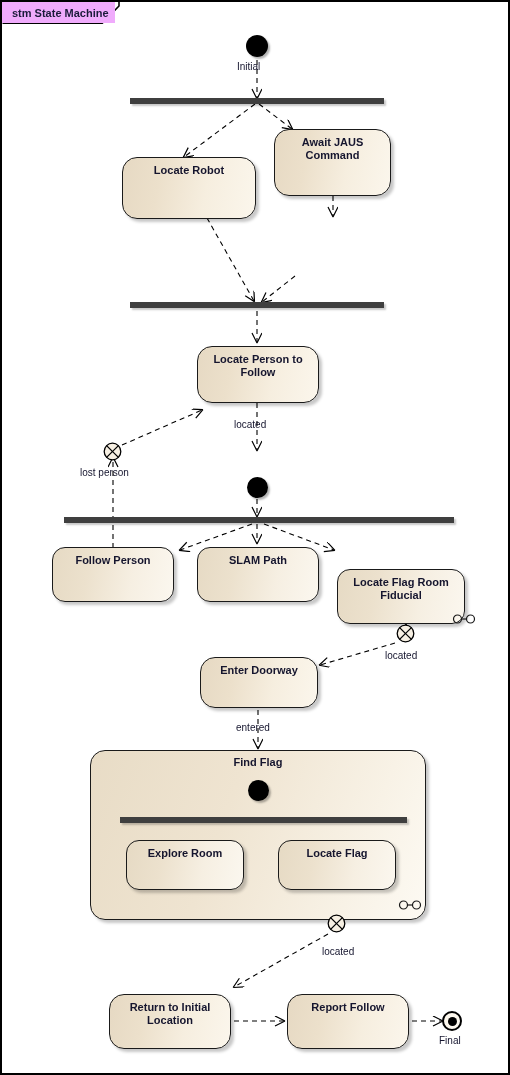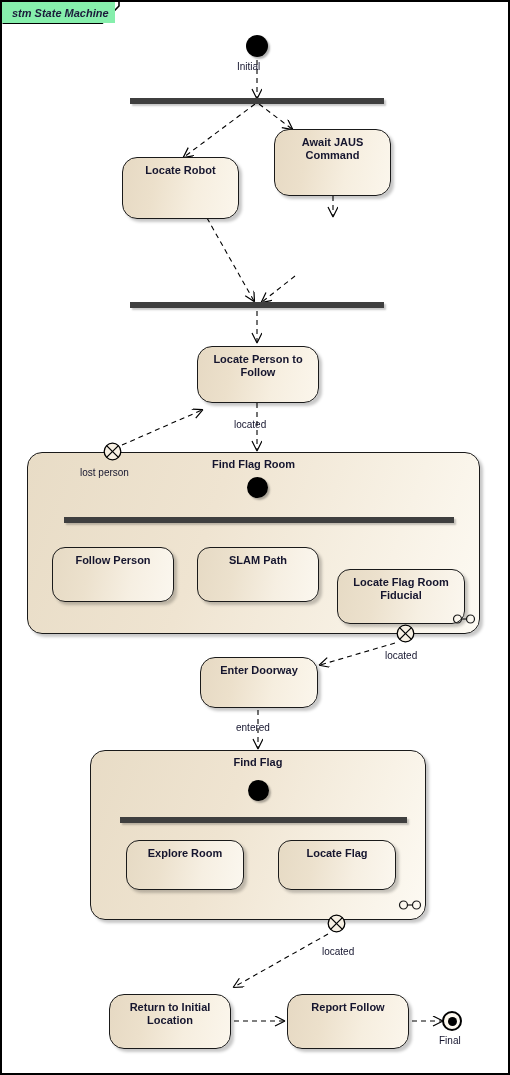--- a/index.html
+++ b/index.html
@@ -15,25 +15,24 @@
     box-sizing:border-box;
     border:2px solid #000;
     background:#ffffff;
   }
   
   .frame-tab{
     position:absolute;left:0;top:0;
     height:21px;
     display:flex;align-items:center;
     padding:0 6px 0 10px;
-    background:#86efac;
+    background:#f0abfc;
     font-size:11px;font-weight:bold;color:#1b1b3a;
     white-space:nowrap;
     z-index:30;
-    font-style:italic;
   }
   .frame-tab-border{
     position:absolute;left:0;top:0;width:118px;height:22px;z-index:29;
   }
   
   #edges{position:absolute;left:0;top:0;width:510px;height:1075px;z-index:5;pointer-events:none;}
   
   .state{
     position:absolute;
     box-sizing:border-box;
@@ -197,42 +196,39 @@
 
       <line x1="410" y1="1019" x2="440" y2="1019" marker-end="url(#oa)"></line>
     </g>
   </svg>
 
   <div class="initial-node" style="left:244px;top:33px;"></div>
   <div class="lbl" style="left:235px;top:59px;">Initial</div>
 
   <div class="fork-bar" style="left:128px;top:96px;width:254px;"></div>
 
-  <div class="state" style="left:120px;top:155px;width:117px;height:62px;">
+  <div class="state" style="left:120px;top:155px;width:134px;height:62px;">
     <div class="title">Locate Robot</div>
   </div>
 
   <div class="state" style="left:272px;top:127px;width:117px;height:67px;">
     <div class="title">Await JAUS Command</div>
   </div>
 
 
   <div class="fork-bar" style="left:128px;top:300px;width:254px;"></div>
 
   <div class="state" style="left:195px;top:344px;width:122px;height:57px;">
     <div class="title">
       <span>Locate Person to</span><br>
       <span>Follow</span>
     </div>
   </div>
   <div class="lbl" style="left:232px;top:417px;">located</div>
 
-  <div class="composite" style="left:25px;top:450px;width:453px;height:182px;">
-    <div class="title">Find Flag Room</div>
-  </div>
 
   <div class="initial-node" style="left:245px;top:475px;width:21px;height:21px;"></div>
   <div class="fork-bar" style="left:62px;top:515px;width:390px;"></div>
 
   <div class="substate" style="left:50px;top:545px;width:122px;height:55px;">
     <div class="title">Follow Person</div>
   </div>
   <div class="substate" style="left:195px;top:545px;width:122px;height:55px;">
     <div class="title">SLAM Path</div>
   </div>

